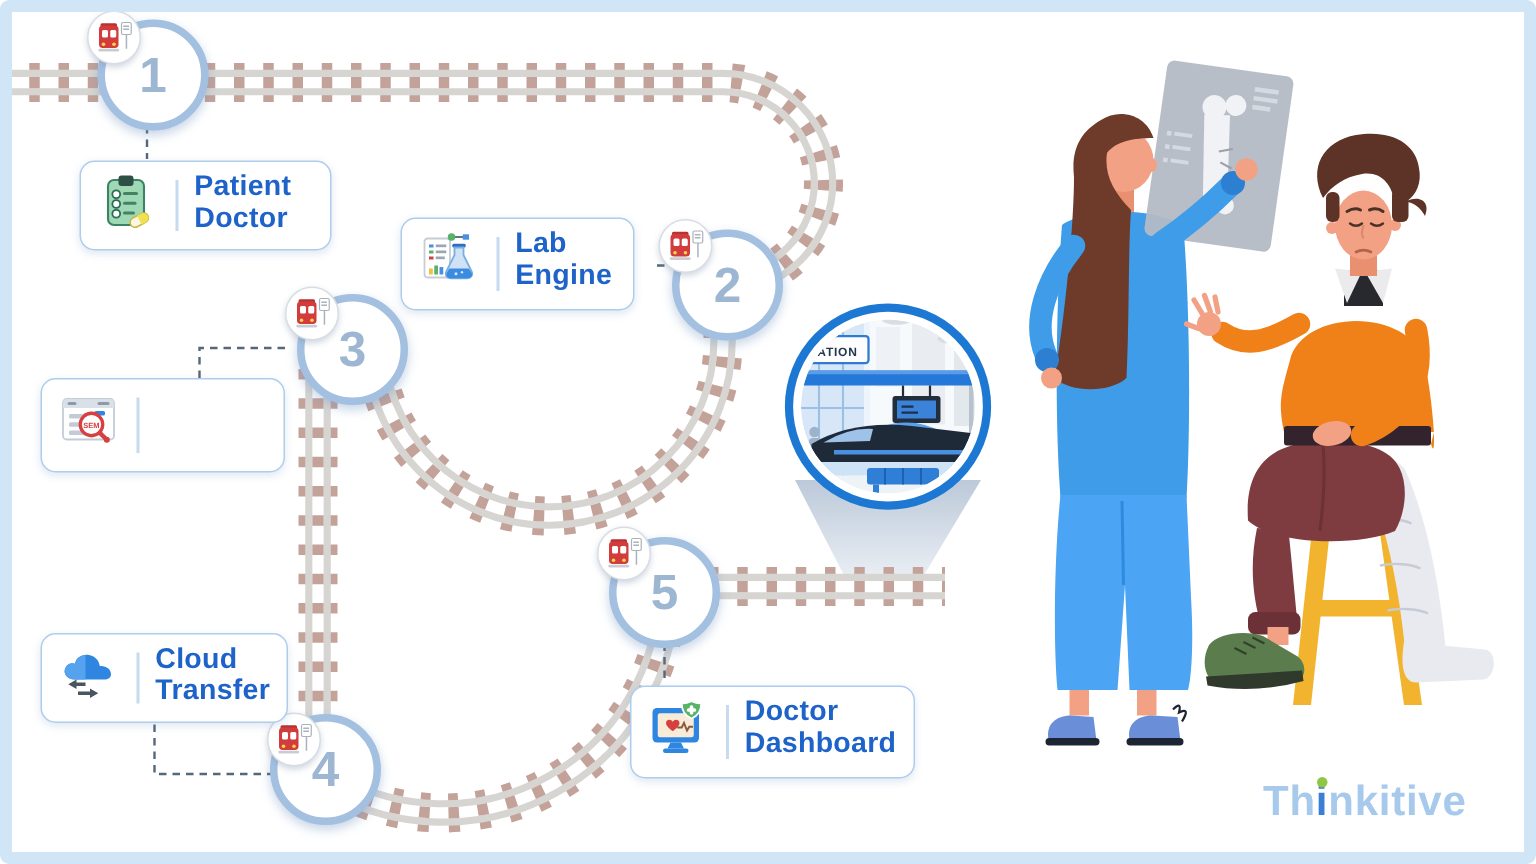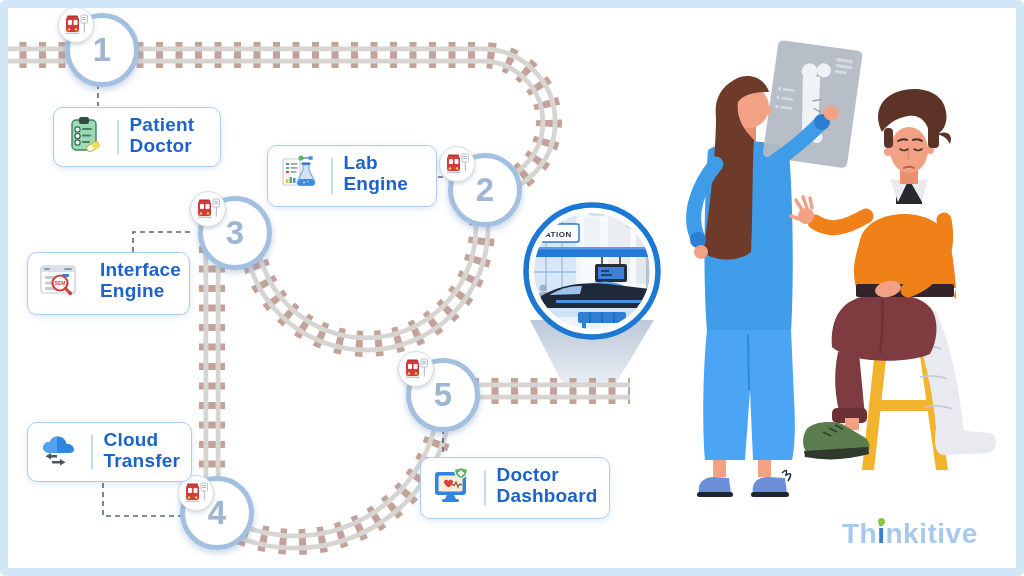--- a/index.html
+++ b/index.html
@@ -345,21 +345,21 @@
           <g transform="rotate(-28 28 32)">
             <rect x="21.5" y="28.5" width="13" height="6.5" rx="3.25" fill="#fbf7e0" stroke="#c9b83c" stroke-width="1"></rect>
             <path d="M 28 28.5 h 3.2 a 3.25 3.25 0 0 1 0 6.5 H 28 Z" fill="#f0e052"></path>
           </g>
         </svg>
     </span>
     <span class="card-div"></span>
     <span class="card-label"><span>Patient</span><br><span>Doctor</span></span>
   </div>
 
-  <div class="card" style="left:267px;top:145px;width:170px;height:62px">
+  <div class="card" style="left:267px;top:145px;width:156px;height:62px">
     <span class="card-icon">
       <svg width="40" height="40" viewBox="0 0 40 40">
           <rect x="4" y="6" width="17" height="26" rx="2" fill="#fff" stroke="#c6cdd6" stroke-width="1.2"></rect>
           <rect x="7" y="10" width="3" height="2" fill="#4a90e0"></rect>
           <rect x="11.5" y="10" width="7" height="1.8" fill="#9aa6b4"></rect>
           <rect x="7" y="14" width="3" height="2" fill="#58b368"></rect>
           <rect x="11.5" y="14" width="7" height="1.8" fill="#9aa6b4"></rect>
           <rect x="7" y="18" width="3" height="2" fill="#d64040"></rect>
           <rect x="11.5" y="18" width="6" height="1.8" fill="#9aa6b4"></rect>
           <rect x="7" y="26" width="2.5" height="4" fill="#f0c040"></rect>
@@ -390,21 +390,20 @@
           <rect x="7" y="16" width="10" height="3" rx="1" fill="#c3ccd6"></rect>
           <rect x="7" y="21.5" width="13" height="3" rx="1" fill="#c3ccd6"></rect>
           <rect x="7" y="27" width="10" height="3" rx="1" fill="#c3ccd6"></rect>
           <circle cx="22" cy="23" r="7.5" fill="#ffffff" fill-opacity="0.85" stroke="#d64040" stroke-width="2.2"></circle>
           <text x="22" y="25" text-anchor="middle" font-size="5" font-weight="bold" fill="#d64040">SEM</text>
           <line x1="27.5" y1="28.5" x2="31.5" y2="32.5" stroke="#d64040" stroke-width="3" stroke-linecap="round"></line>
           <circle cx="32.2" cy="33.2" r="2" fill="#d64040"></circle>
         </svg>
     </span>
     <span class="card-div"></span>
-    <span class="card-label"><span>Interface</span><br><span>Engine</span></span>
   </div>
 
   <div class="card" style="left:420px;top:457px;width:190px;height:62px">
     <span class="card-icon">
       <svg width="40" height="40" viewBox="0 0 40 40">
           <rect x="3" y="7" width="31" height="23" rx="3" fill="#2f86e0"></rect>
           <rect x="6.5" y="10.5" width="24" height="16" rx="1.5" fill="#f8ecd9"></rect>
           <path d="M 12 17 C 12 14.5 15.5 14 16.5 16.2 C 17.5 14 21 14.5 21 17 C 21 19.5 17 22 16.5 22.5 C 16 22 12 19.5 12 17 Z" fill="#d84040"></path>
           <path d="M 19.5 20 l 3 0 l 1.5 -3 l 2 5 l 1.5 -2.5 l 2.5 0" stroke="#8a5a3c" stroke-width="1.3" fill="none"></path>
           <path d="M 15 30 L 22 30 L 24 34 L 13 34 Z" fill="#2f86e0"></path>

